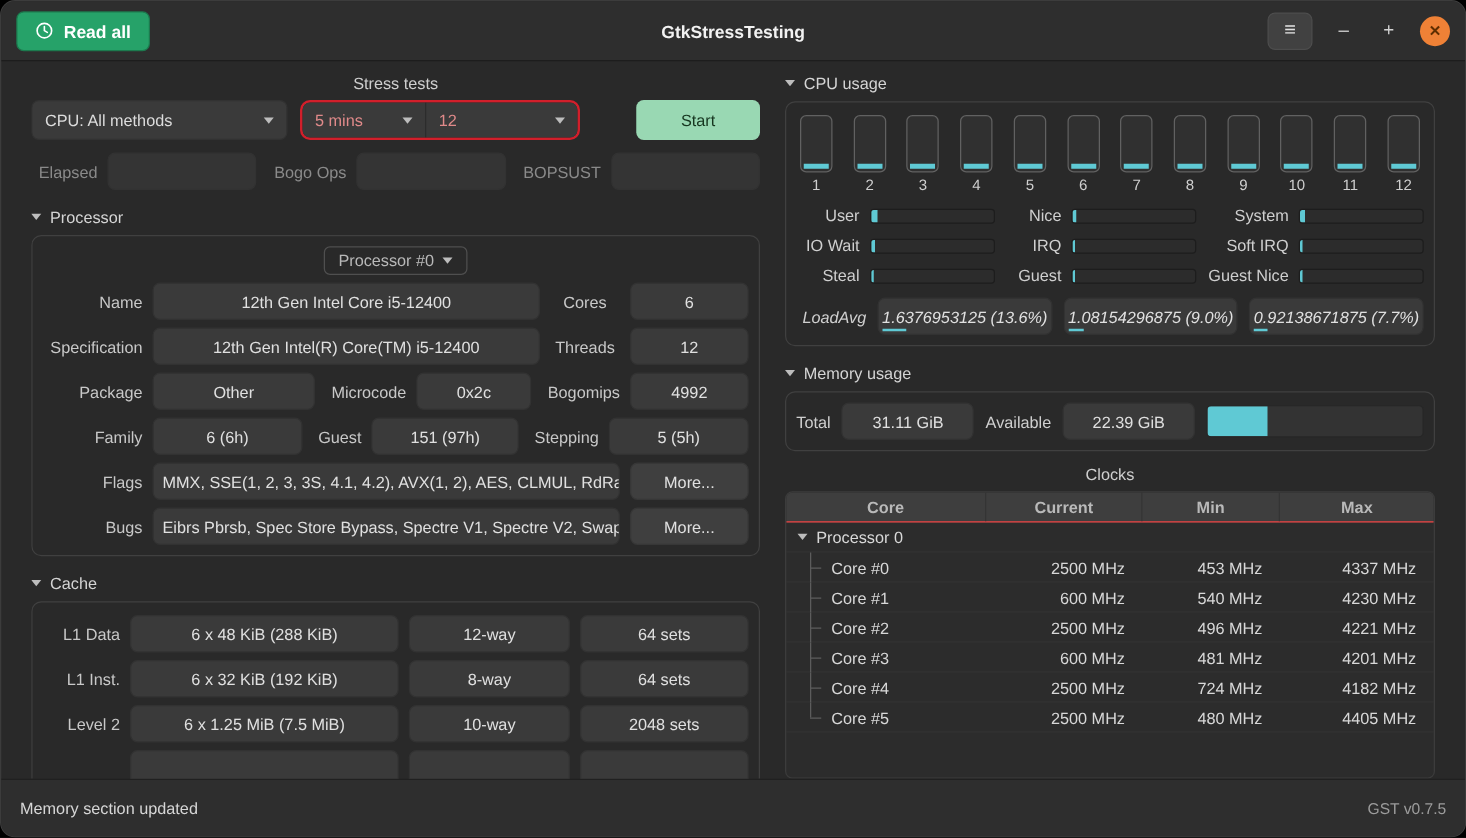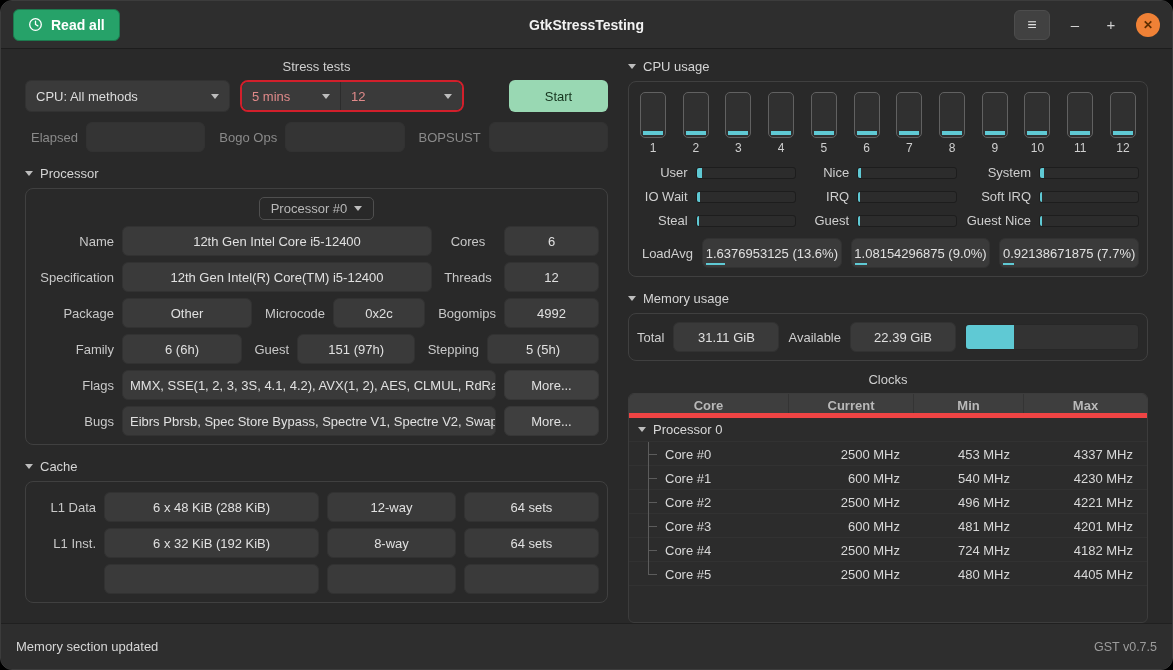--- a/index.html
+++ b/index.html
@@ -72,36 +72,36 @@
   .core-meter{ width:26px; }
   .meter-box{ width:26px; height:46px; background:#303030; border:1px solid #616161;
     border-radius:5px; position:relative; overflow:hidden; }
   .meter-fill{ position:absolute; left:2px; right:2px; bottom:2px; background:var(--accent,#5fc9d4); }
   .meter-num{ text-align:center; color:#cfcfcf; font-size:12px; margin-top:3px; }
   .meter-grid{ display:grid; grid-template-columns:1fr 100px 0.9fr 100px 1.3fr 100px;
     column-gap:8px; row-gap:9px; align-items:center; margin-top:10px; }
   .mlabel{ color:#cfcfcf; text-align:right; white-space:nowrap; }
   .levelbar{ height:12px; background:#2c2c2c; border:1px solid #1d1d1d; border-radius:3px; overflow:hidden; }
   .levelbar-fill{ height:100%; background:var(--accent,#5fc9d4); }
-  .loadavg-row{ display:flex; align-items:center; gap:9px; margin-top:10px; }
+  .loadavg-row{ display:flex; align-items:center; gap:9px; margin-top:10px;font-style:italic; }
   .loadavg-row .mlabel{ flex:0 0 56px; }
   .loadavg-row .entry{ flex:1; }
   .lav-underline{ position:absolute; left:3px; bottom:2px; height:2px; background:var(--accent,#5fc9d4); }
   
   .mem-row{ display:flex; align-items:center; gap:9px; }
   .mem-row .entry{ flex:0 0 106px; }
   .progressbar{ flex:1; height:26px; background:#333333; border:1px solid #272727;
     border-radius:4px; overflow:hidden; }
   .progress-fill{ height:100%; background:var(--accent,#5fc9d4); }
   
   .clocks-title{ text-align:center; color:#cfcfcf; margin-top:11px; }
   .clocks-panel{ border:1px solid #3c3c3c; border-radius:6px; overflow:hidden; flex:1;
     margin-top:6px; background:#2c2c2c; }
   .clocks-header{ display:grid; grid-template-columns:160px 125px 110px 1fr; background:#3e3e3e;
-    height:24px; align-items:center; border-bottom:5px solid #ef4444; }
+    height:24px; align-items:center; border-bottom:1px solid #ef4444; }
   .clocks-header .hcell{ text-align:center; color:#b9b9b9; font-weight:bold;
     border-right:1px solid #343434; height:100%; line-height:24px; overflow:hidden; }
   .clocks-header .hcell:last-child{ border-right:none; }
   .clock-row{ display:grid; grid-template-columns:160px 125px 110px 1fr; height:24px;
     align-items:center; color:#d8d8d8; border-bottom:1px solid rgba(255,255,255,0.03); }
   .cell.num{ text-align:right; padding-right:14px; }
   .core-cell{ display:flex; align-items:center; height:100%; padding-left:9px; gap:5px; }
   .group-cell{ gap:7px; }
   .branch{ position:relative; width:22px; height:24px; flex:0 0 22px; }
   .branch::before{ content:""; position:absolute; left:10px; top:0; height:100%;
@@ -280,20 +280,32 @@
           <div class="entry c1">
               <span>6 x 32 KiB (192 KiB)</span>
             </div>
           <div class="entry c2">
               <span>8-way</span>
             </div>
           <div class="entry c3">
               <span>64 sets</span>
             </div>
         </div>
+        <div class="frow">
+          <span class="flabel w62">Level 2</span>
+          <div class="entry c1">
+              <span>6 x 1.25 MiB (7.5 MiB)</span>
+            </div>
+          <div class="entry c2">
+              <span>10-way</span>
+            </div>
+          <div class="entry c3">
+              <span>2048 sets</span>
+            </div>
+        </div>
 
         <div class="frow">
           <span class="flabel w62"></span>
           <div class="entry c1"></div>
           <div class="entry c2"></div>
           <div class="entry c3"></div>
         </div>
       </div>
     </section>
 

